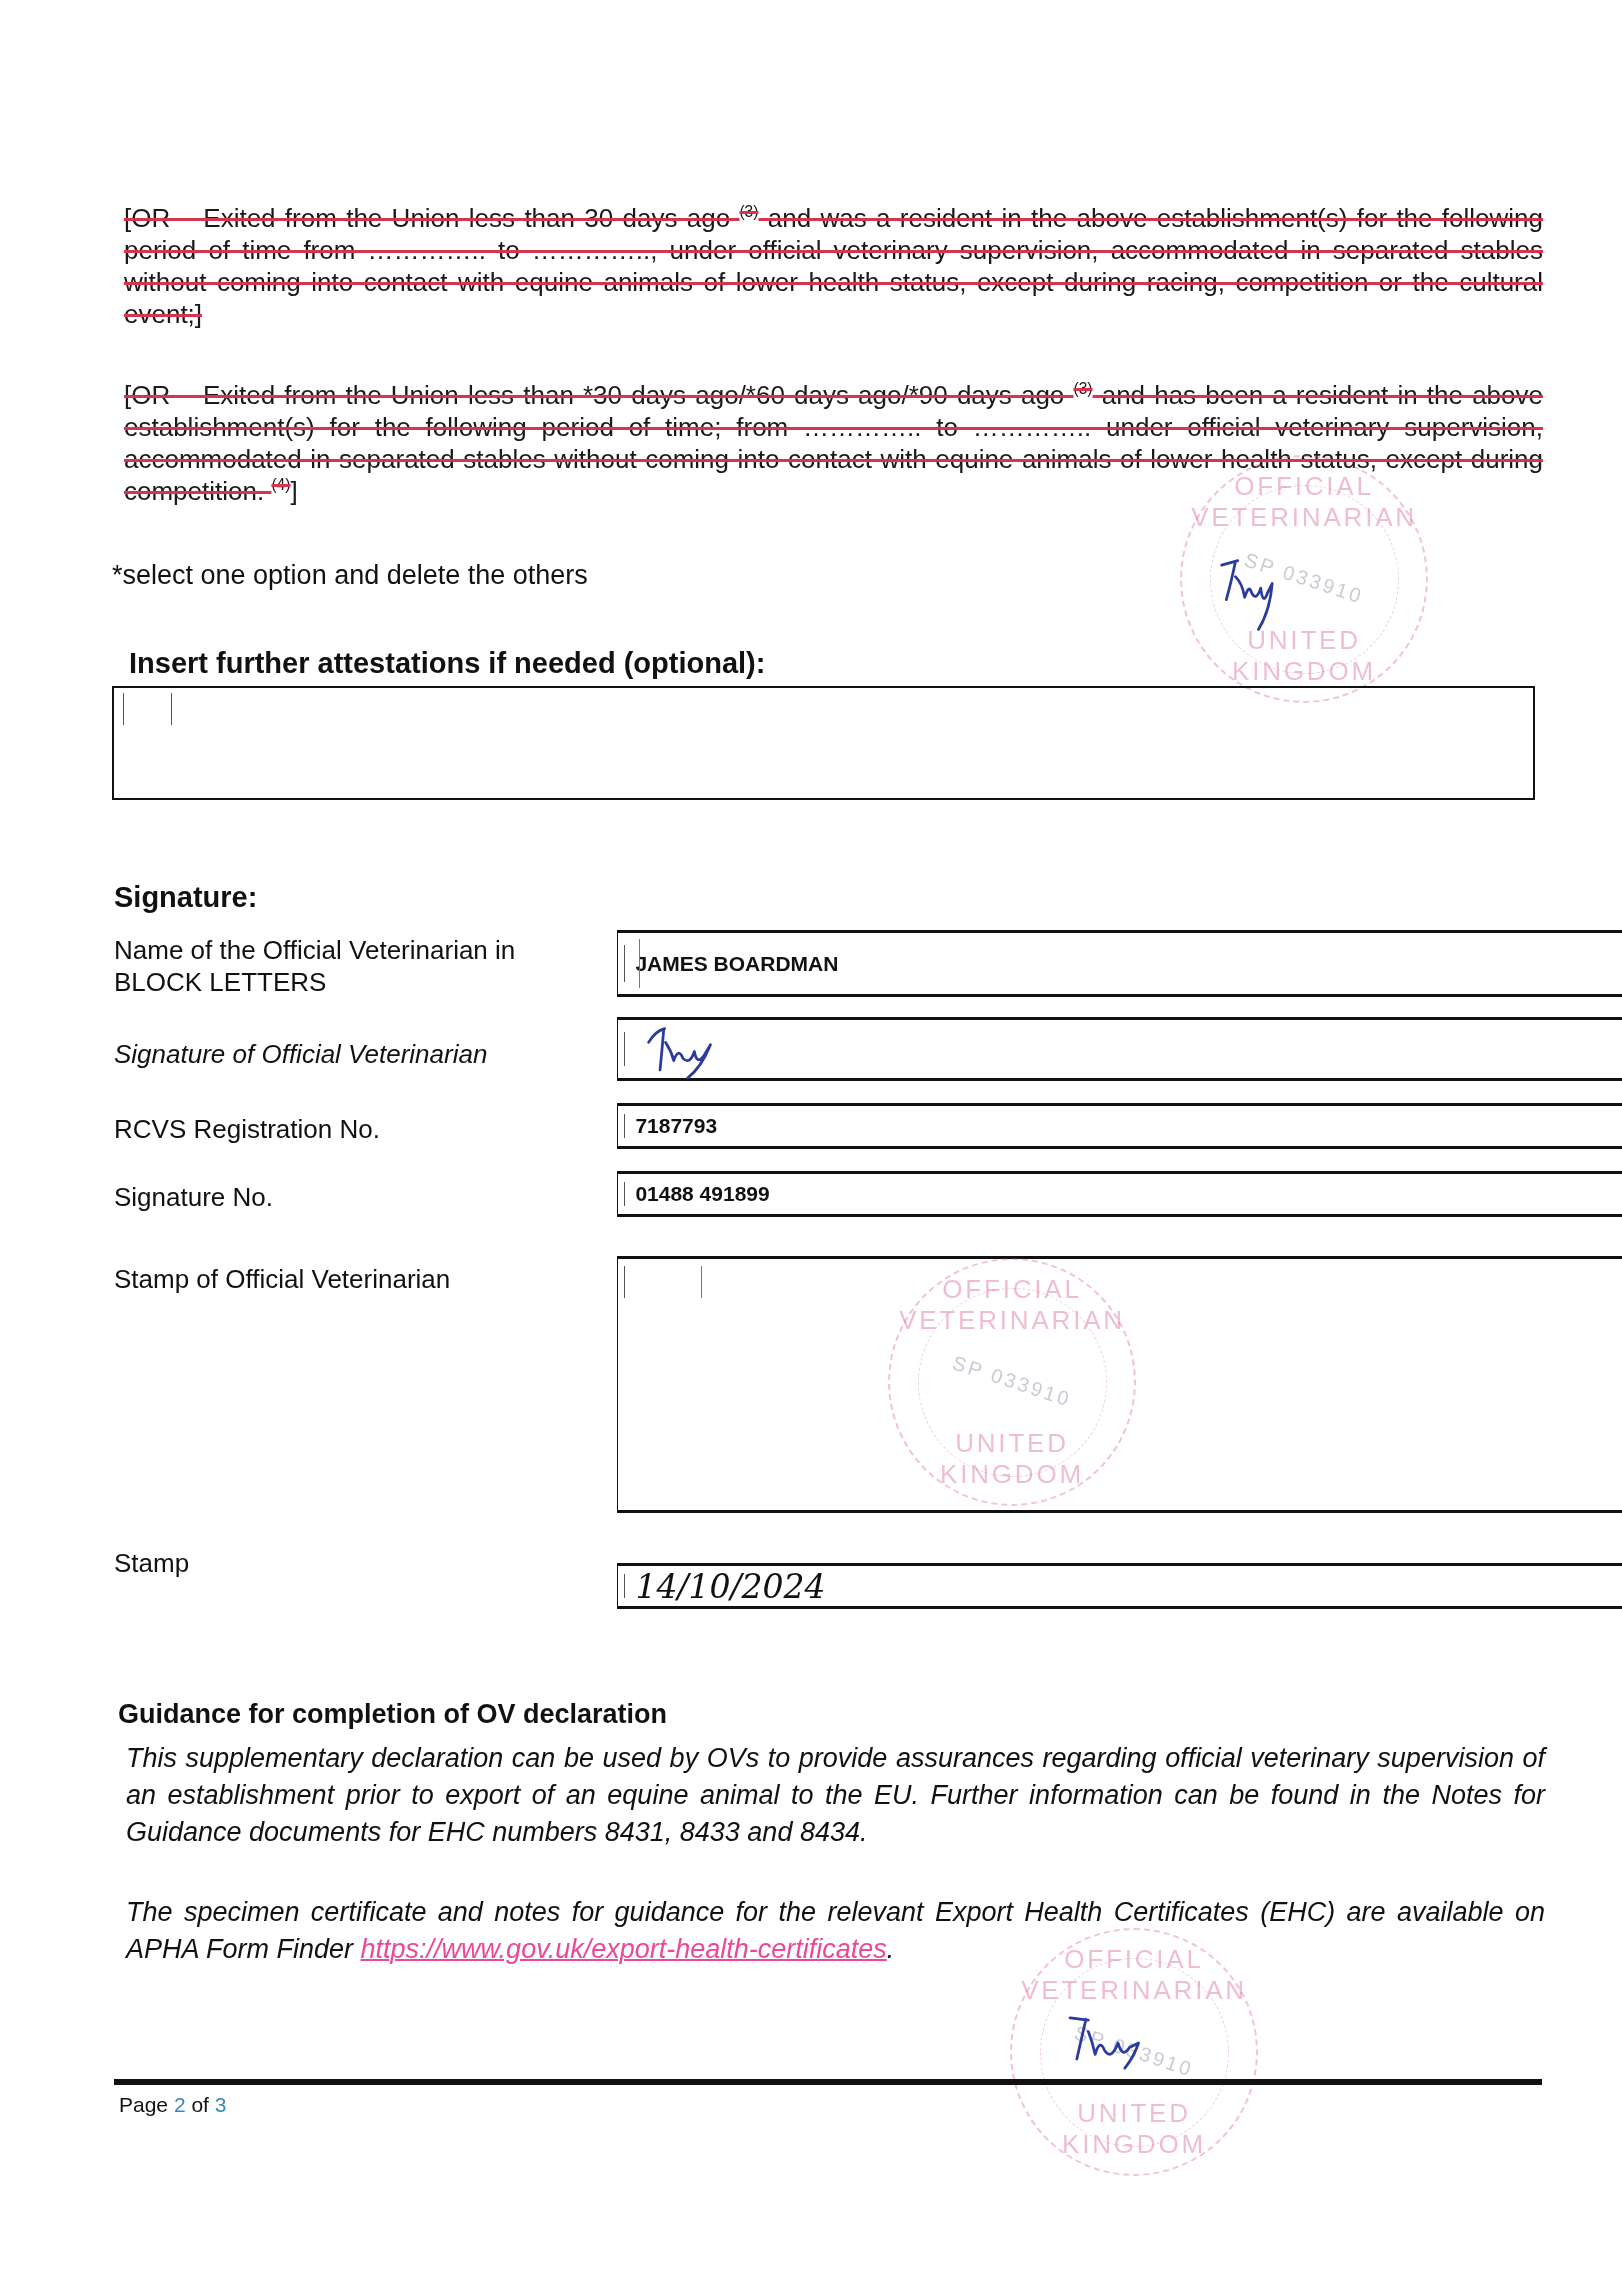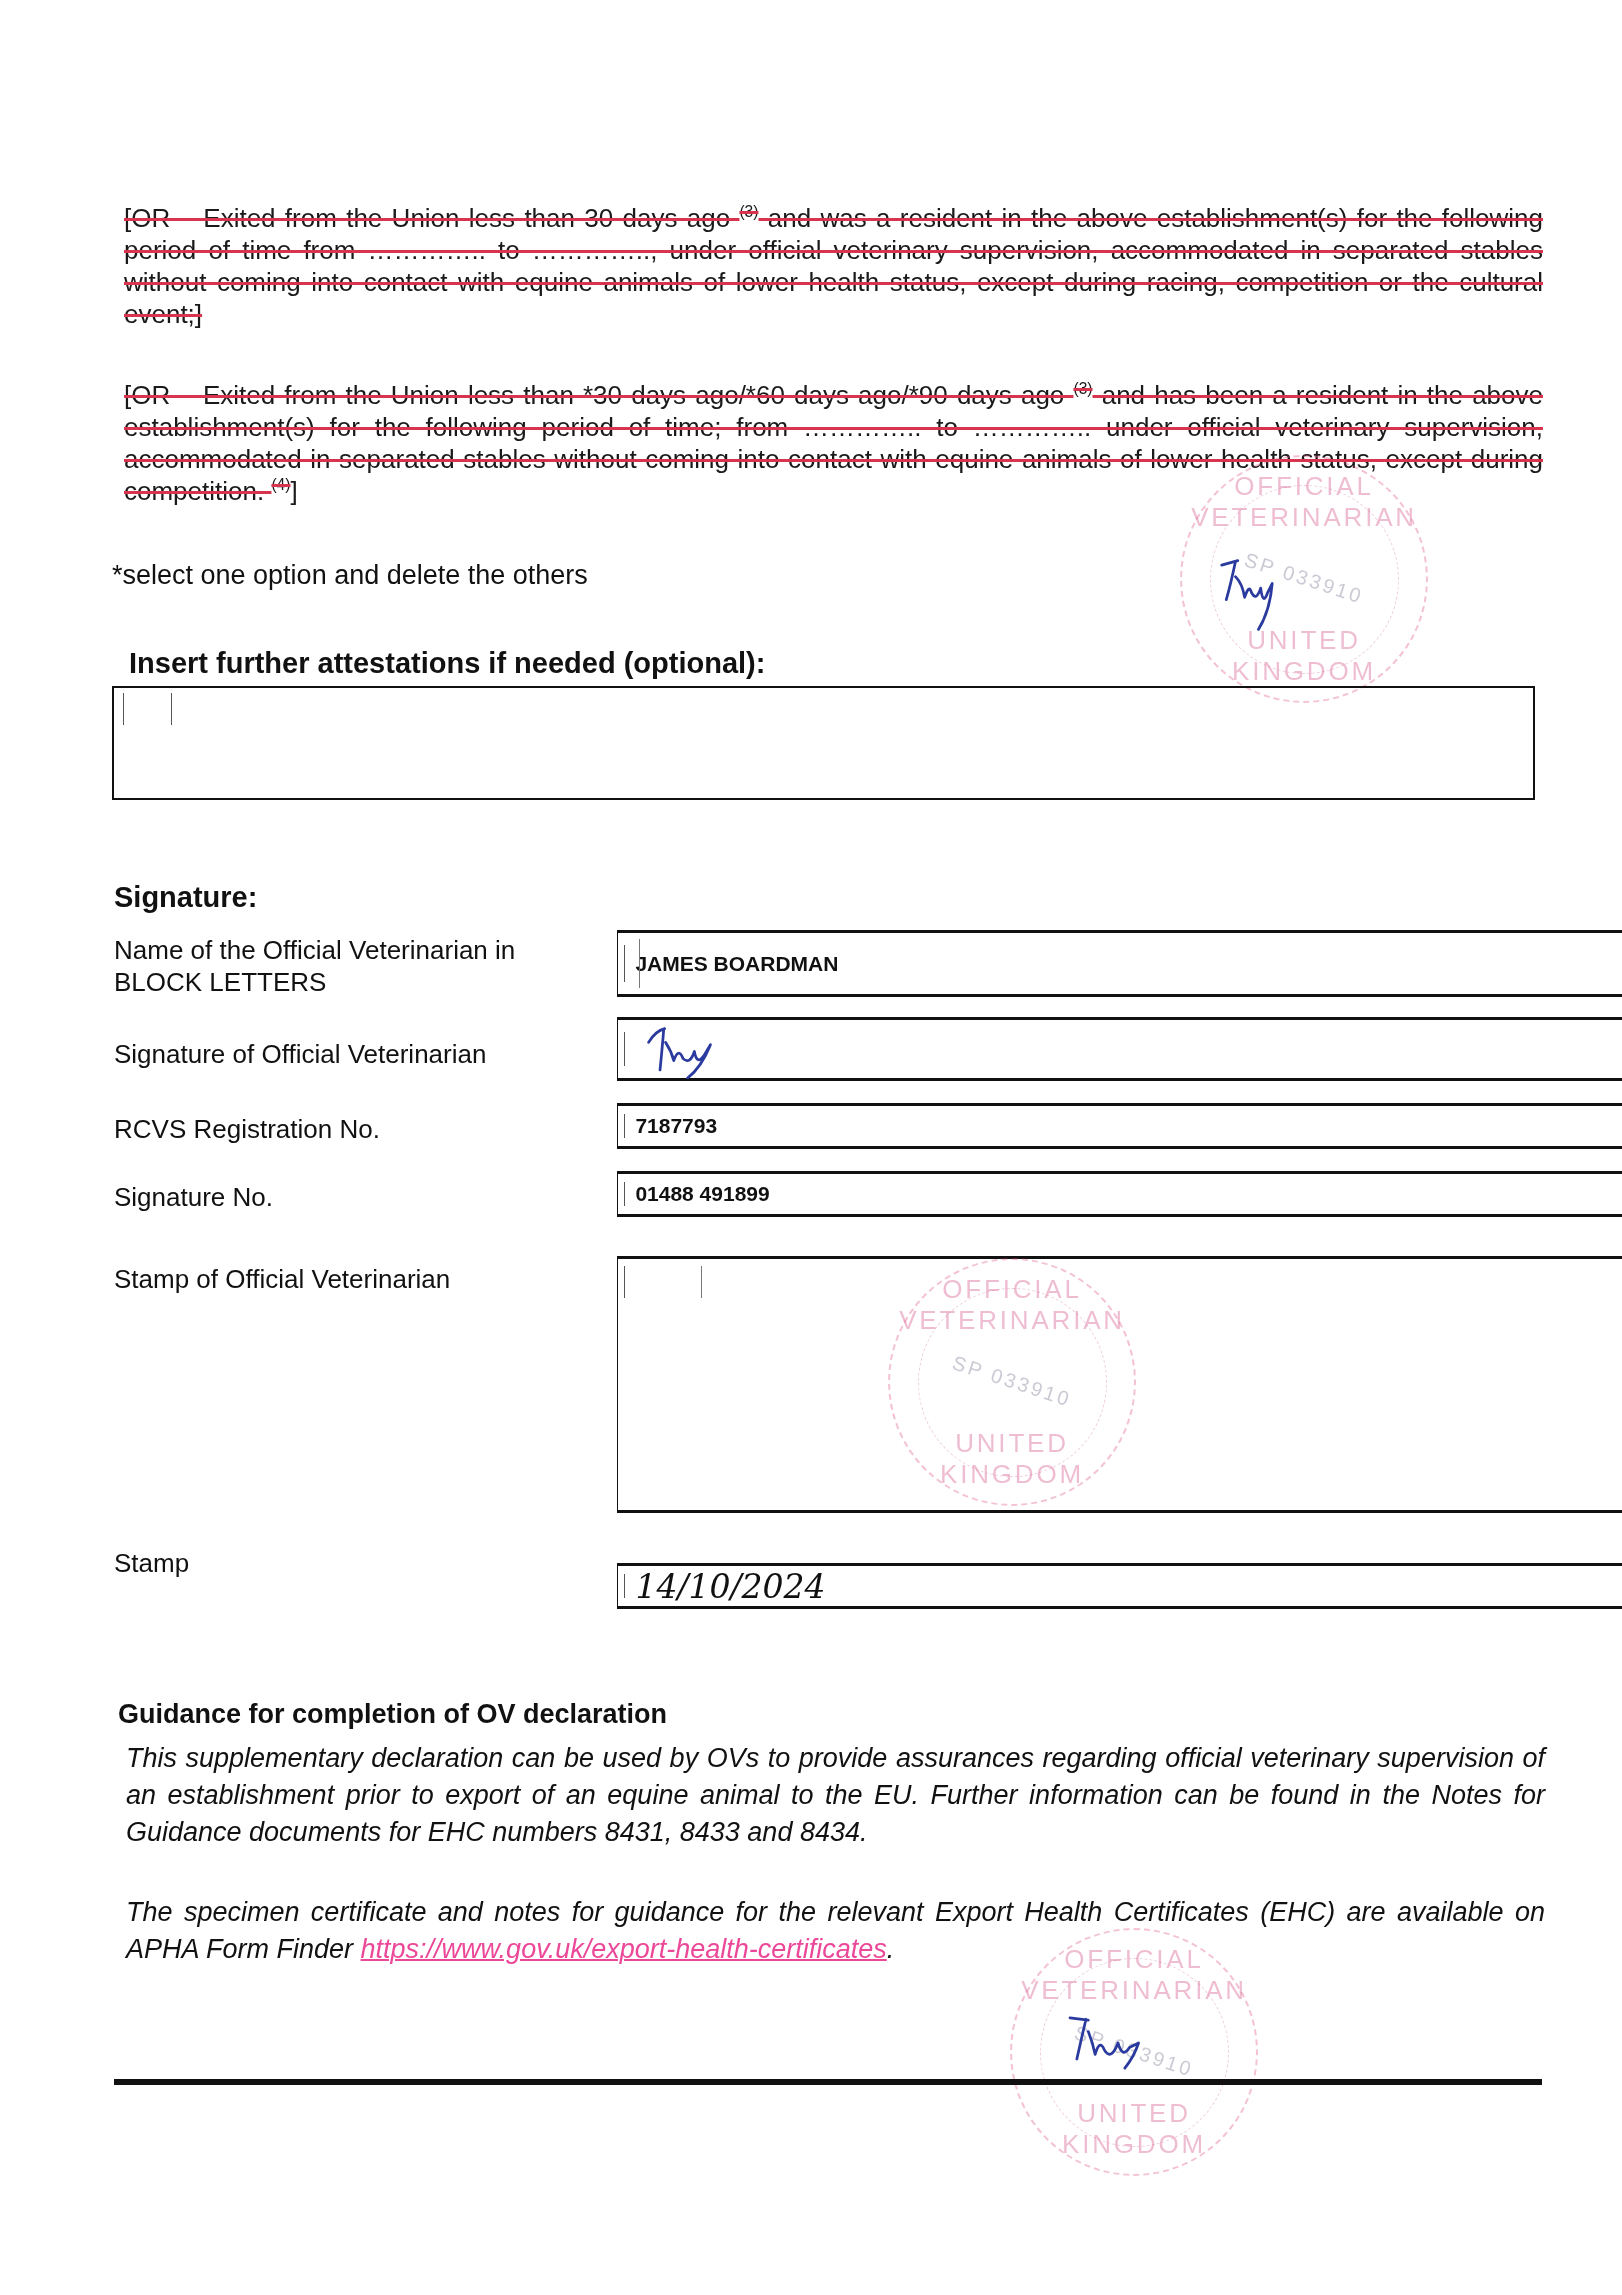--- a/index.html
+++ b/index.html
@@ -93,21 +93,21 @@
 
 <div class="abs h-signature">Signature:</div>
 
 <div class="label" style="top:934px; width:459px;">Name of the Official Veterinarian in BLOCK LETTERS</div>
 <div class="field" style="top:930px; height:67px;">
   <span class="caret"></span>
   <span class="caret2"></span>
   <span>JAMES BOARDMAN</span>
 </div>
 
-<div class="label" style="top:1038px;">Signature of Official Veterinarian</div>
+<div class="label" style="top:1038px;font-style:italic;">Signature of Official Veterinarian</div>
 <div class="field" style="top:1017px; height:64px;">
   <span class="caret"></span>
   <svg class="sig-svg" style="left:27.5px; top:3.7px;" width="106" height="55" viewBox="0 0 230 120">
     <path d="M5 40 Q20 15 40 10 M38 12 Q35 50 30 100 M42 40 Q55 60 60 80 Q70 50 80 75 Q95 90 105 60 Q110 90 125 70 L140 45 Q120 95 90 118"></path>
   </svg>
 </div>
 
 <div class="label" style="top:1113px;">RCVS Registration No.</div>
 <div class="field" style="top:1103px; height:46px;">
   <span class="caret"></span>
@@ -149,14 +149,17 @@
   <div class="arc-top">OFFICIAL VETERINARIAN</div>
   <div class="num">SP 033910</div>
   <div class="arc-bot">UNITED KINGDOM</div>
 </div>
 <svg class="sig-svg" style="left:1065px; top:2011px;" width="106" height="64" viewBox="0 0 230 140">
   <path d="M10 15 L50 20 M45 18 Q35 60 25 105 M50 45 Q60 70 65 95 Q75 60 85 85 Q100 110 115 70 Q125 105 140 80 L160 70 Q150 100 130 125"></path>
 </svg>
 
 <div class="abs footer-rule"></div>
 <div class="abs footer-text">
+  <div>
+    <span>Page </span><span class="pg">2</span><span> of </span><span class="pg">3</span>
+  </div>
 </div>
 
 
 </body></html>

